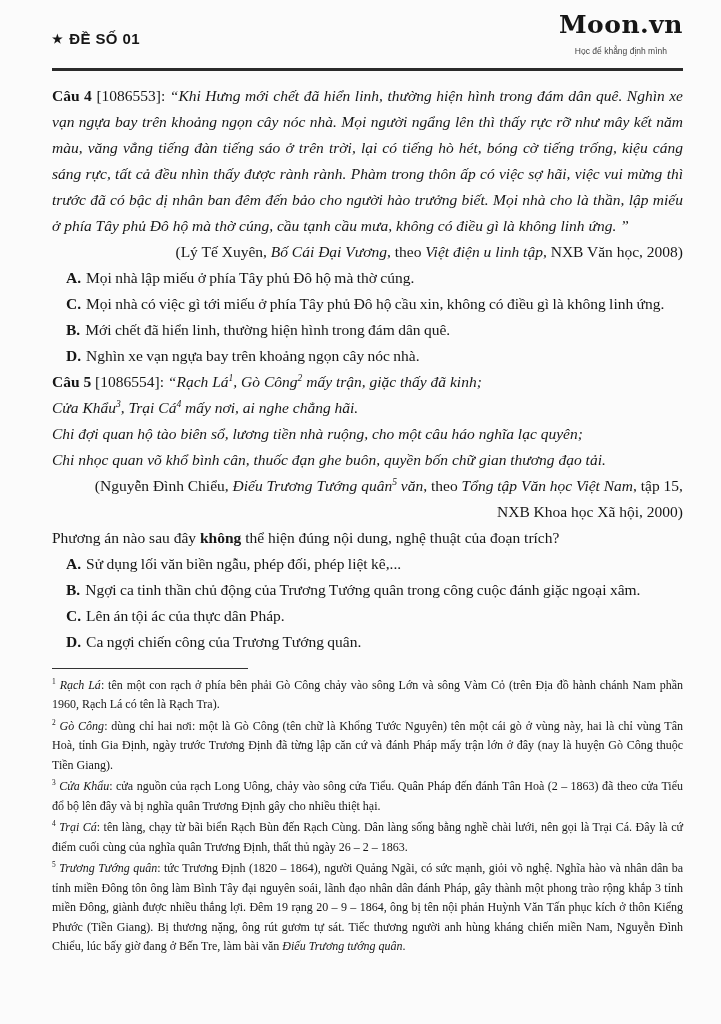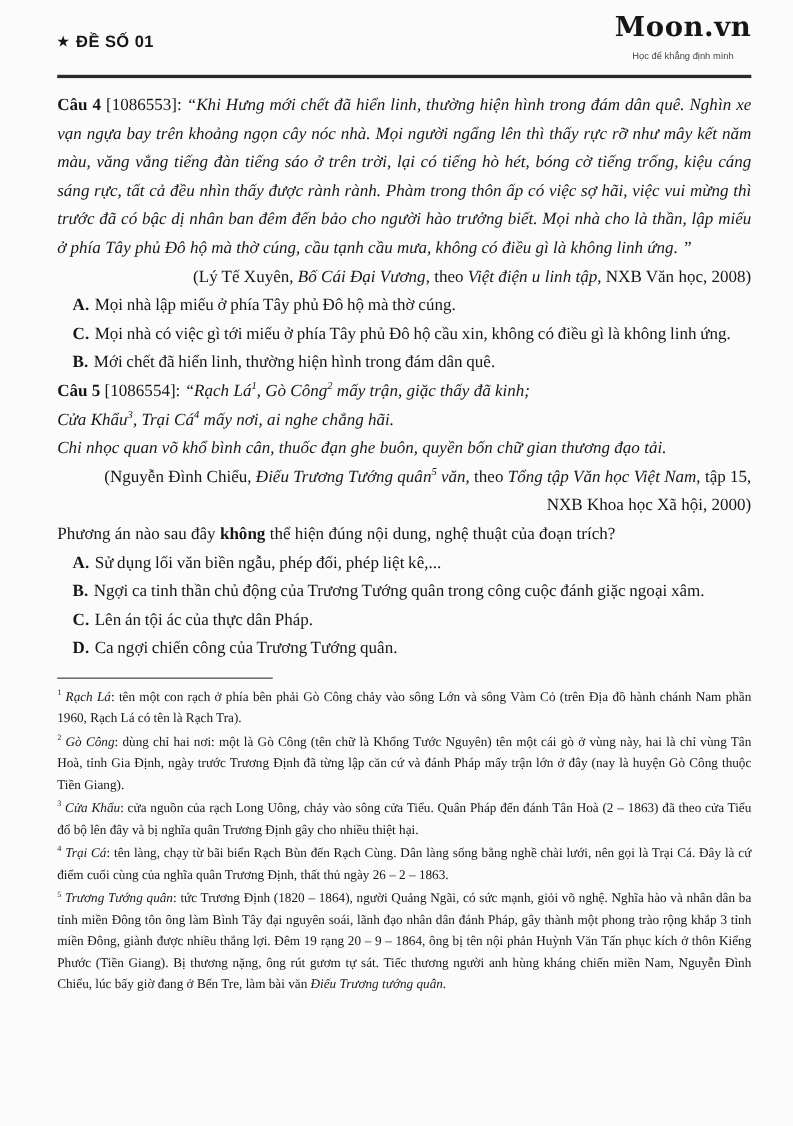--- a/index.html
+++ b/index.html
@@ -43,25 +43,27 @@
     </div>
   </header>
   <div class="hdr-rule"></div>
 
   <section>
     <p class="passage"><span style="font-weight: bold;">Câu 4 </span><span>[1086553]: </span><span style="font-style: italic;">“Khi Hưng mới chết đã hiển linh, thường hiện hình trong đám dân quê. Nghìn xe vạn ngựa bay trên khoảng ngọn cây nóc nhà. Mọi người ngẩng lên thì thấy rực rỡ như mây kết năm màu, văng vẳng tiếng đàn tiếng sáo ở trên trời, lại có tiếng hò hét, bóng cờ tiếng trống, kiệu cáng sáng rực, tất cả đều nhìn thấy được rành rành. Phàm trong thôn ấp có việc sợ hãi, việc vui mừng thì trước đã có bậc dị nhân ban đêm đến bảo cho người hào trưởng biết. Mọi nhà cho là thần, lập miếu ở phía Tây phủ Đô hộ mà thờ cúng, cầu tạnh cầu mưa, không có điều gì là không linh ứng. ”</span></p>
     <p class="citation"><span>(Lý Tế Xuyên, </span><span style="font-style: italic;">Bố Cái Đại Vương</span><span>, theo </span><span style="font-style: italic;">Việt điện u linh tập</span><span>, NXB Văn học, 2008)</span></p>
     <p class="option"><span class="opt-label">A.</span><span class="opt-text">Mọi nhà lập miếu ở phía Tây phủ Đô hộ mà thờ cúng.</span></p>
     <p class="option"><span class="opt-label">C.</span><span class="opt-text">Mọi nhà có việc gì tới miếu ở phía Tây phủ Đô hộ cầu xin, không có điều gì là không linh ứng.</span></p>
     <p class="option"><span class="opt-label">B.</span><span class="opt-text">Mới chết đã hiển linh, thường hiện hình trong đám dân quê.</span></p>
+    <p class="option"><span class="opt-label">D.</span><span class="opt-text">Nghìn xe vạn ngựa bay trên khoảng ngọn cây nóc nhà.</span></p>
   </section>
 
   <section>
     <p class="quote-line"><span style="font-weight: bold;">Câu 5 </span><span>[1086554]: </span><span style="font-style: italic;">“Rạch Lá</span><sup style="font-style: italic;">1</sup><span style="font-style: italic;">, Gò Công</span><sup style="font-style: italic;">2</sup><span style="font-style: italic;"> mấy trận, giặc thấy đã kinh;</span></p>
     <p class="quote-line"><span style="font-style: italic;">Cửa Khẩu</span><sup style="font-style: italic;">3</sup><span style="font-style: italic;">, Trại Cá</span><sup style="font-style: italic;">4</sup><span style="font-style: italic;"> mấy nơi, ai nghe chẳng hãi.</span></p>
+    <p class="quote-line"><span style="font-style: italic;">Chi đợi quan hộ tào biên sổ, lương tiền nhà ruộng, cho một câu háo nghĩa lạc quyên;</span></p>
     <p class="quote-line"><span style="font-style: italic;">Chi nhọc quan võ khổ bình cân, thuốc đạn ghe buôn, quyền bốn chữ gian thương đạo tải.</span></p>
     <p class="citation"><span>(Nguyễn Đình Chiểu, </span><span style="font-style: italic;">Điếu Trương Tướng quân</span><sup style="font-style: italic;">5</sup><span style="font-style: italic; text-align: right;"> văn</span><span>, theo </span><span style="font-style: italic;">Tổng tập Văn học Việt Nam</span><span>, tập 15,</span></p>
     <p class="citation">NXB Khoa học Xã hội, 2000)</p>
     <p class="prompt"><span>Phương án nào sau đây </span><span style="font-weight: bold;">không</span><span> thể hiện đúng nội dung, nghệ thuật của đoạn trích?</span></p>
     <p class="option"><span class="opt-label">A.</span><span class="opt-text">Sử dụng lối văn biền ngẫu, phép đối, phép liệt kê,...</span></p>
     <p class="option"><span class="opt-label">B.</span><span class="opt-text">Ngợi ca tinh thần chủ động của Trương Tướng quân trong công cuộc đánh giặc ngoại xâm.</span></p>
     <p class="option"><span class="opt-label">C.</span><span class="opt-text">Lên án tội ác của thực dân Pháp.</span></p>
     <p class="option"><span class="opt-label">D.</span><span class="opt-text">Ca ngợi chiến công của Trương Tướng quân.</span></p>
   </section>
 

